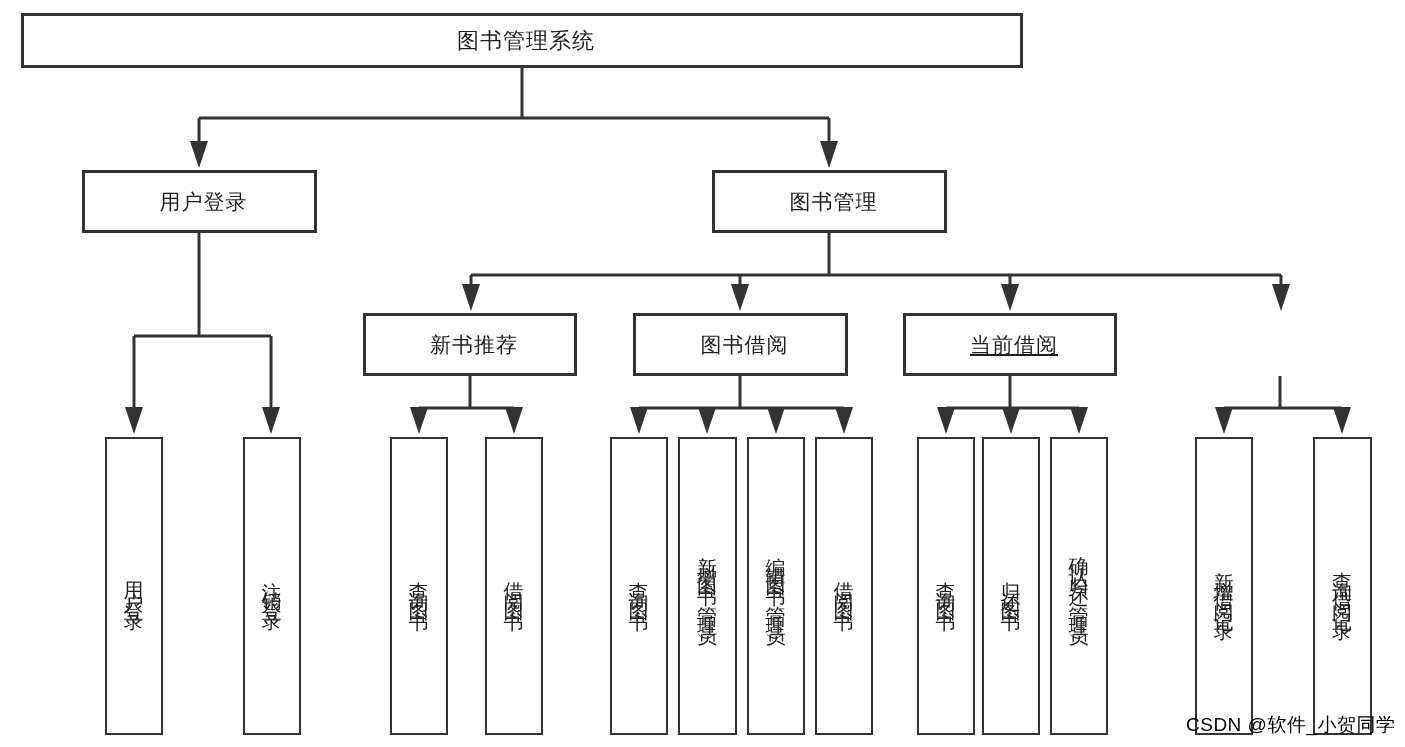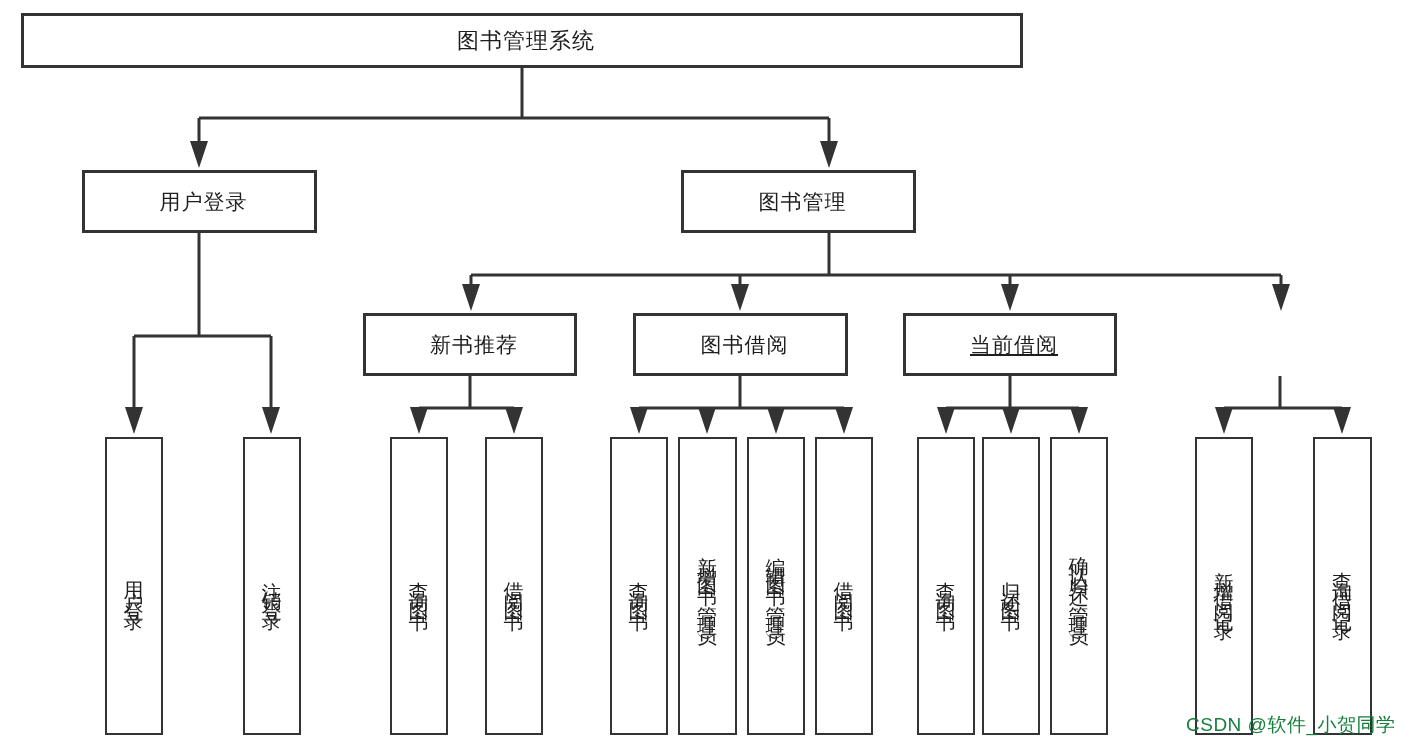--- a/index.html
+++ b/index.html
@@ -46,21 +46,21 @@
     font-size: 20px;
     letter-spacing: 10px;
     line-height: 1;
     white-space: nowrap;
   }
   #watermark {
     position: absolute;
     left: 1186px;
     top: 712px;
     font-size: 19px;
-    color: #15803d;
+    color: #000000;
     letter-spacing: 0.5px;
     z-index: 3;
     white-space: nowrap;
   }
 </style>
 </head>
 <body>
 
 <div id="stage">
 
@@ -133,21 +133,21 @@
       <polygon points="1079,434 1070,407 1088,407"></polygon>
 
       <polygon points="1224,434 1215,407 1233,407"></polygon>
       <polygon points="1342,434 1333,407 1351,407"></polygon>
     </g>
   </svg>
 
   <div class="node h-label" style="left:21px; top:13px; width:1002px; height:55px; font-size:22px;">图书管理系统</div>
 
   <div class="node h-label" style="left:82px; top:170px; width:235px; height:63px;">用户登录</div>
-  <div class="node h-label" style="left:681px; top:170px; width:235px; height:63px;">图书管理</div>
+  <div class="node h-label" style="left:712px; top:170px; width:235px; height:63px;">图书管理</div>
 
   <div class="node h-label" style="left:633px; top:313px; width:215px; height:63px;">图书借阅</div>
   <div class="node h-label" style="left:363px; top:313px; width:214px; height:63px;">新书推荐</div>
   <div class="node h-label" style="left:903px; top:313px; width:214px; height:63px;text-decoration:underline;">当前借阅</div>
 
   <div class="node leaf" style="left:105px; top:437px; width:58px; height:298px;">
     <span class="vtext">用户登录</span>
   </div>
   <div class="node leaf" style="left:243px; top:437px; width:58px; height:298px;">
     <span class="vtext">注销登录</span>

